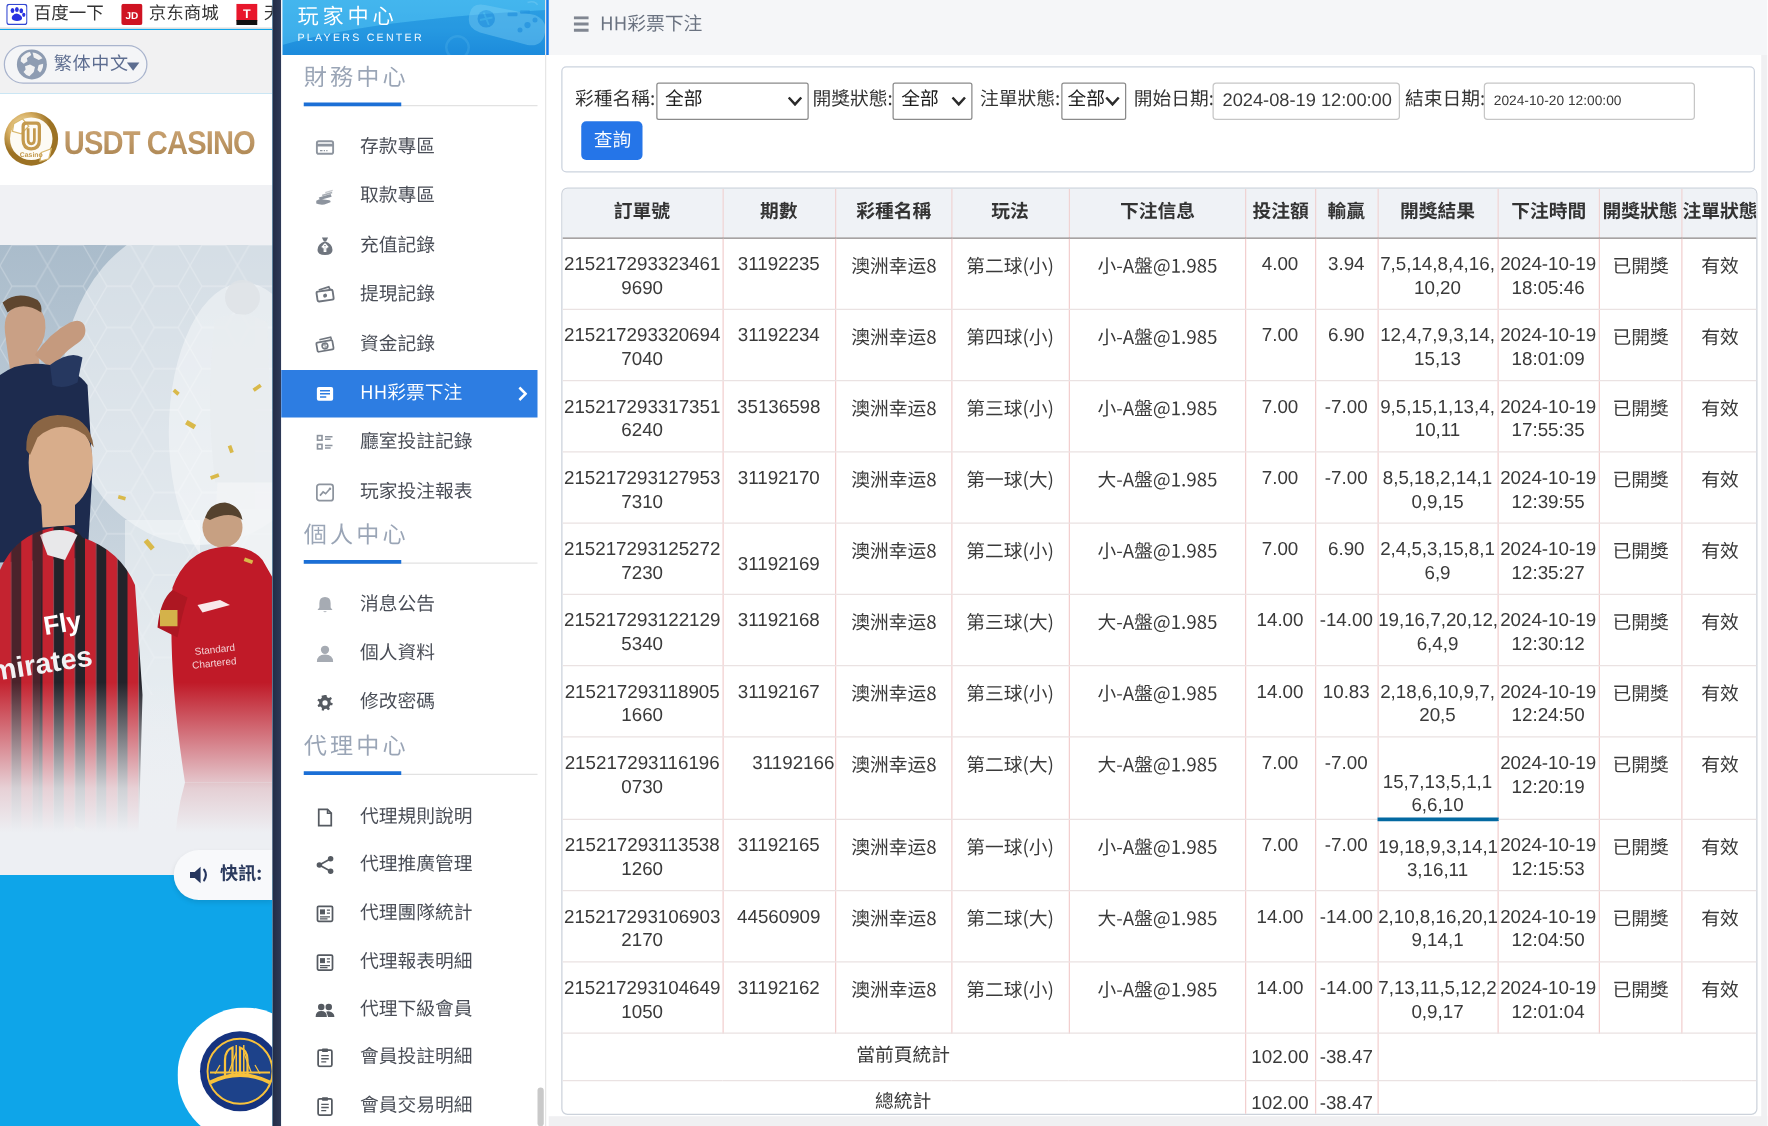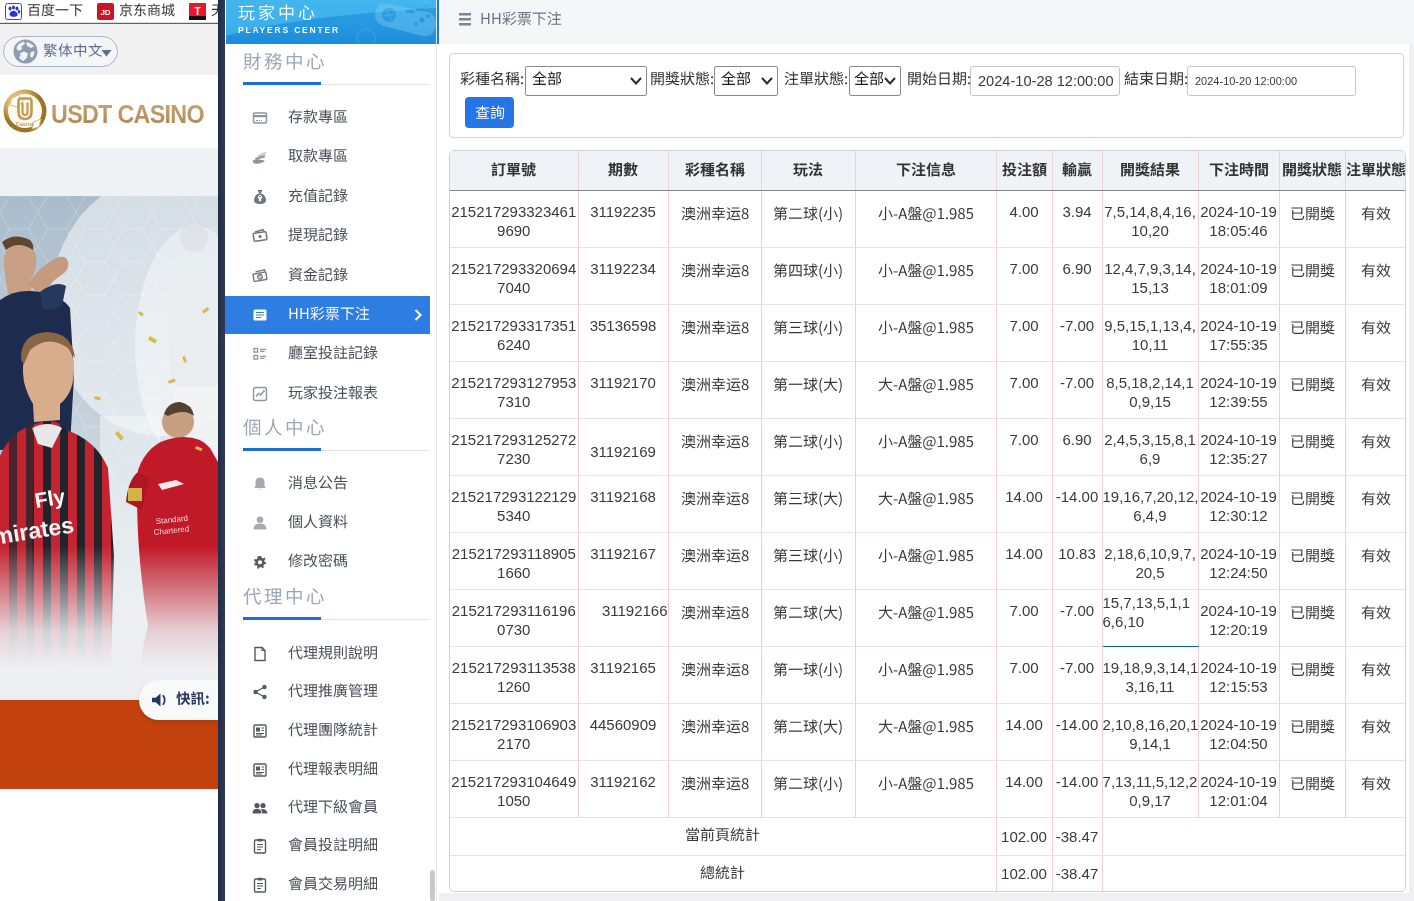--- a/index.html
+++ b/index.html
@@ -1,21 +1,21 @@
 <!DOCTYPE html>
 <html><head><meta charset="utf-8"><style>
 *{margin:0;padding:0;box-sizing:border-box}
 html,body{width:1414px;height:901px;overflow:hidden;background:#fff;
 font-family:"Liberation Sans",sans-serif;}
 #page{position:relative;width:1414px;height:901px;overflow:hidden}
 table{border-collapse:collapse}
 .num{font-family:"Liberation Sans",sans-serif;color:#3a3a3a}
 </style></head><body>
 <div id="page">
-<div style="position:absolute;left:0;top:0;width:218px;height:789px;background:#c2410c;overflow:hidden">
+<div style="position:absolute;left:0;top:0;width:218px;height:901px;background:#0ea5e9;overflow:hidden">
 <div style="position:absolute;left:0;top:0;width:218px;height:23px;background:#fff;border-bottom:1px solid #dcdcdc"></div>
 <svg style="position:absolute;left:5px;top:3px" width="17" height="17" viewBox="0 0 17 17">
 <rect x="0.5" y="0.5" width="16" height="16" rx="2" fill="#fff" stroke="#3347d2"></rect>
 <g fill="#2932e1">
           <ellipse cx="5" cy="5.4" rx="1.5" ry="2"></ellipse>
           <ellipse cx="8.5" cy="4.6" rx="1.5" ry="2"></ellipse>
           <ellipse cx="12" cy="5.6" rx="1.5" ry="2"></ellipse>
           <ellipse cx="14" cy="8.8" rx="1.3" ry="1.7"></ellipse>
           <path d="M5 9.5 Q8.5 5.8 12 9.8 Q13.5 12 11.5 13.2 Q8.5 14.6 5.4 13 Q3.6 11.6 5 9.5Z"></path>
         </g>
@@ -218,21 +218,21 @@
       </svg>
     </div>
 <div style="position:absolute;left:238px;top:3.5px;line-height:0;"><svg width="77" height="21" style="vertical-align:middle;">
         <g fill="#ffffff" transform="matrix(0.017,0,0,-0.017,0,14.9)">
           <use href="#g17" x="0"></use>
           <use href="#g18" x="1176"></use>
           <use href="#g12" x="2353"></use>
           <use href="#g19" x="3529"></use>
         </g>
       </svg></div>
-<div style="position:absolute;left:238px;top:24.5px;font-size:8.5px;font-weight:bold;color:#f2faff;letter-spacing:1.8px;">PLAYERS CENTER</div>
+<div style="position:absolute;left:238px;top:24.5px;font-size:8.5px;font-weight:normal;color:#f2faff;letter-spacing:1.8px;">PLAYERS CENTER</div>
 <div style="position:absolute;left:243px;top:52px;line-height:0;"><svg width="82" height="22" style="vertical-align:middle;">
         <g fill="#9aa5b6" transform="matrix(0.0185,0,0,-0.0185,0,16.2)">
           <use href="#g20" x="0"></use>
           <use href="#g21" x="1135"></use>
           <use href="#g12" x="2270"></use>
           <use href="#g19" x="3405"></use>
         </g>
       </svg></div>
 <div style="position:absolute;left:243px;top:84px;width:187px;height:1px;background:#e2e2e2"></div>
 <div style="position:absolute;left:243px;top:82px;width:78px;height:3px;background:#1b6fd6"></div>
@@ -595,21 +595,21 @@
     </svg>
 <div style="position:absolute;left:907px;top:71px;line-height:0;"><svg width="64" height="18" style="vertical-align:middle;">
         <g fill="#333" transform="matrix(0.015,0,0,-0.015,0,13.1)">
           <use href="#g81" x="0"></use>
           <use href="#g86" x="1000"></use>
           <use href="#g87" x="2000"></use>
           <use href="#g88" x="3000"></use>
           <use href="#g78" x="4000"></use>
         </g>
       </svg></div>
-<div style="position:absolute;left:970px;top:66px;width:150px;height:30px;background:#fff;border:1px solid #c6c6c6;border-radius:3px;font-size:14.6px;color:#3a3a3a;line-height:28px;padding-left:7px;white-space:nowrap;overflow:hidden">2024-10-28 12:00:00</div>
+<div style="position:absolute;left:970px;top:66px;width:150px;height:30px;background:#fff;border:1px solid #c6c6c6;border-radius:3px;font-size:14.6px;color:#3a3a3a;line-height:28px;padding-left:7px;white-space:nowrap;overflow:hidden">2024-08-19 12:00:00</div>
 <div style="position:absolute;left:1124px;top:71px;line-height:0;"><svg width="64" height="18" style="vertical-align:middle;">
         <g fill="#333" transform="matrix(0.015,0,0,-0.015,0,13.1)">
           <use href="#g89" x="0"></use>
           <use href="#g90" x="1000"></use>
           <use href="#g87" x="2000"></use>
           <use href="#g88" x="3000"></use>
           <use href="#g78" x="4000"></use>
         </g>
       </svg></div>
 <div style="position:absolute;left:1187px;top:66px;width:169px;height:30px;background:#fff;border:1px solid #c6c6c6;border-radius:3px;font-size:11px;color:#3a3a3a;line-height:28px;padding-left:7px;white-space:nowrap;overflow:hidden">2024-10-20 12:00:00</div>
@@ -1126,21 +1126,21 @@
                   <use href="#g134" x="2955"></use>
                   <use href="#g135" x="3901"></use>
                   <use href="#g136" x="4456"></use>
                   <use href="#g137" x="4734"></use>
                   <use href="#g124" x="5289"></use>
                   <use href="#g138" x="5844"></use>
                 </g>
               </svg></td>
             <td style="border-right:1px solid #f2cfcf;border-bottom:1px solid #eae2e2;text-align:center;vertical-align:top;padding:11px 0 0 0;font-size:15px;line-height:19px"><span class="num">7.00</span></td>
             <td style="border-right:1px solid #f2cfcf;border-bottom:1px solid #eae2e2;text-align:center;vertical-align:top;padding:11px 0 0 0;font-size:15px;line-height:19px"><span class="num">-7.00</span></td>
-            <td style="border-right:1px solid #f2cfcf;border-bottom:1px solid #0369a1;vertical-align:top;padding:3px 0 0 0;font-size:15px;line-height:19px"><span class="num">15,7,13,5,1,1<br>6,6,10</span></td>
+            <td style="border-right:1px solid #f2cfcf;border-bottom:3px solid #0369a1;text-align:center;vertical-align:top;padding:26px 0 0 0;font-size:15px;line-height:19px"><span class="num">15,7,13,5,1,1<br>6,6,10</span></td>
             <td style="border-right:1px solid #f2cfcf;border-bottom:1px solid #eae2e2;text-align:center;vertical-align:top;padding:11px 0 0 0;font-size:15px;line-height:19px"><span class="num">2024-10-19<br>12:20:19</span></td>
             <td style="border-right:1px solid #f2cfcf;border-bottom:1px solid #eae2e2;text-align:center;vertical-align:top;padding:13px 0 0 0;font-size:15px;line-height:19px"><svg width="45" height="18" style="vertical-align:middle;">
                 <g fill="#3a3a3a" transform="matrix(0.015,0,0,-0.015,0,13.1)">
                   <use href="#g139" x="0"></use>
                   <use href="#g81" x="1000"></use>
                   <use href="#g82" x="2000"></use>
                 </g>
               </svg></td>
             <td style="border-bottom:1px solid #eae2e2;text-align:center;vertical-align:top;padding:13px 0 0 0;font-size:15px;line-height:19px"><svg width="30" height="18" style="vertical-align:middle;">
                 <g fill="#3a3a3a" transform="matrix(0.015,0,0,-0.015,0,13.1)">

